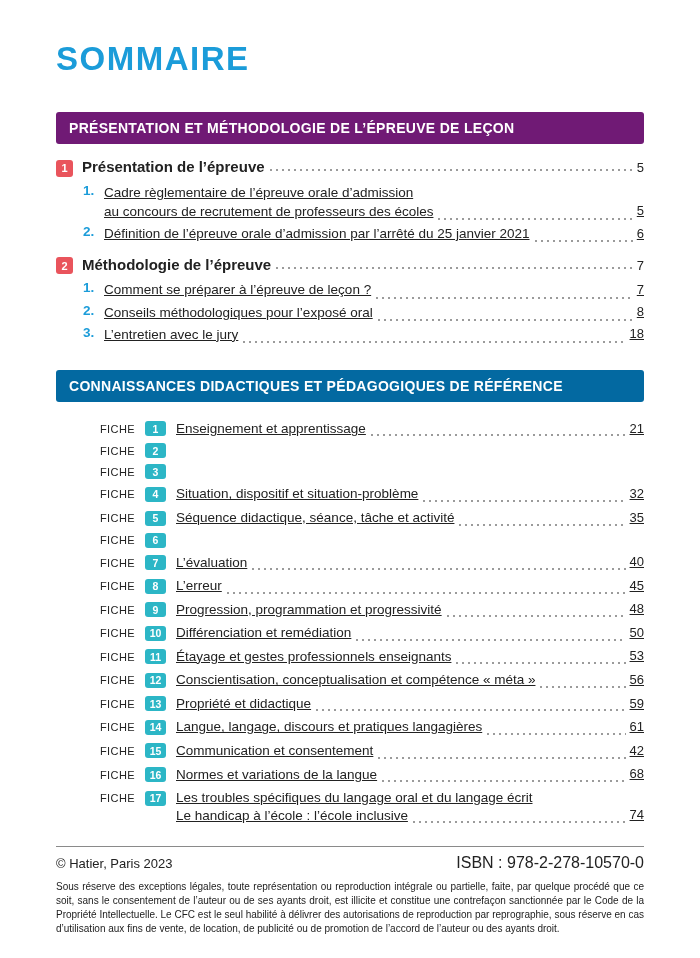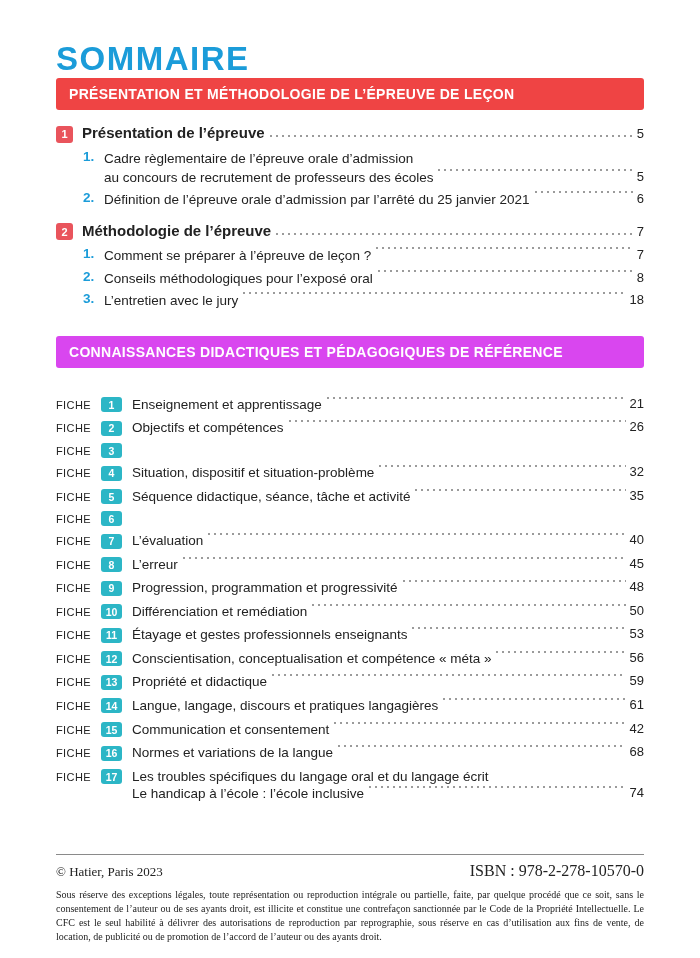--- a/index.html
+++ b/index.html
@@ -11,32 +11,33 @@
     position: relative;
     overflow: hidden;
   }
   .content { padding: 40px 56px 0 56px; }
 
   .doc-title {
     font-size: 33px;
     font-weight: 700;
     color: #1B9CD9;
     letter-spacing: 1.5px;
+    margin-bottom: 34px;
   }
 
   .banner {
     color: #fff;
     font-weight: 700;
     font-size: 14px;
     letter-spacing: 0.3px;
     padding: 8px 13px;
     border-radius: 3px;
   }
-  .banner.red  { background: #ef4444; margin-bottom: 14px; }
-  .banner.cyan { background: #d946ef; margin: 26px 0 28px 0; }
+  .banner.red  { background: #701a75; margin-bottom: 14px; }
+  .banner.cyan { background: #0369a1; margin: 26px 0 18px 0; }
 
   .toc-main-row {
     display: flex;
     align-items: baseline;
     margin: 13px 0 6px 0;
     font-size: 15px;
   }
   .main-title { font-weight: 700; flex: none; }
 
   .badge {
@@ -62,44 +63,45 @@
   }
   .page { font-size: 13px; color: #222; flex: none; }
 
   .sub-row {
     display: flex;
     margin: 3px 0 3px 27px;
     font-size: 13.5px;
   }
   .sub-num { color: #1B9CD9; font-weight: 700; width: 21px; flex: none; }
   .sub-body { flex: 1 1 auto; line-height: 1.42; }
-  .line-row { display: flex; align-items: flex-start; }
+  .line-row { display: flex; align-items: flex-end; text-decoration: underline; }
   .line-text { flex: none; }
 
   .fiche-row {
     display: flex;
     align-items: baseline;
     margin-bottom: 6px;
     font-size: 13.5px;
   }
   .fiche-label {
     font-size: 11px;
     letter-spacing: 0.4px;
     color: #222;
     width: 38px;
     flex: none;
+    margin-left: 44px;
   }
   .fiche-body { flex: 1 1 auto; line-height: 1.3; }
 
   .footer {
     position: absolute;
     left: 56px;
     right: 56px;
-    bottom: 14px;
-    font-family: Liberation Serif, serif;
+    bottom: 22px;
+    font-family: Liberation Sans, sans-serif;
   }
   .footer-rule { border-top: 1px solid #8a8a8a; }
   .footer-row {
     display: flex;
     justify-content: space-between;
     align-items: baseline;
     padding: 7px 0 8px 0;
     font-size: 13px;
   }
   .isbn { font-size: 16px; }
@@ -197,27 +199,20 @@
           <span class="line-row">
             <span class="line-text">Enseignement et apprentissage</span>
             <span class="leader"></span>
             <span class="page">21</span>
           </span>
         </span>
       </div>
       <div class="fiche-row">
         <span class="fiche-label">FICHE</span>
         <span class="badge cyan">2</span>
-        <span class="fiche-body">
-          <span class="line-row">
-            <span class="line-text">Objectifs et compétences</span>
-            <span class="leader"></span>
-            <span class="page">26</span>
-          </span>
-        </span>
       </div>
       <div class="fiche-row">
         <span class="fiche-label">FICHE</span>
         <span class="badge cyan">3</span>
       </div>
       <div class="fiche-row">
         <span class="fiche-label">FICHE</span>
         <span class="badge cyan">4</span>
         <span class="fiche-body">
           <span class="line-row">

